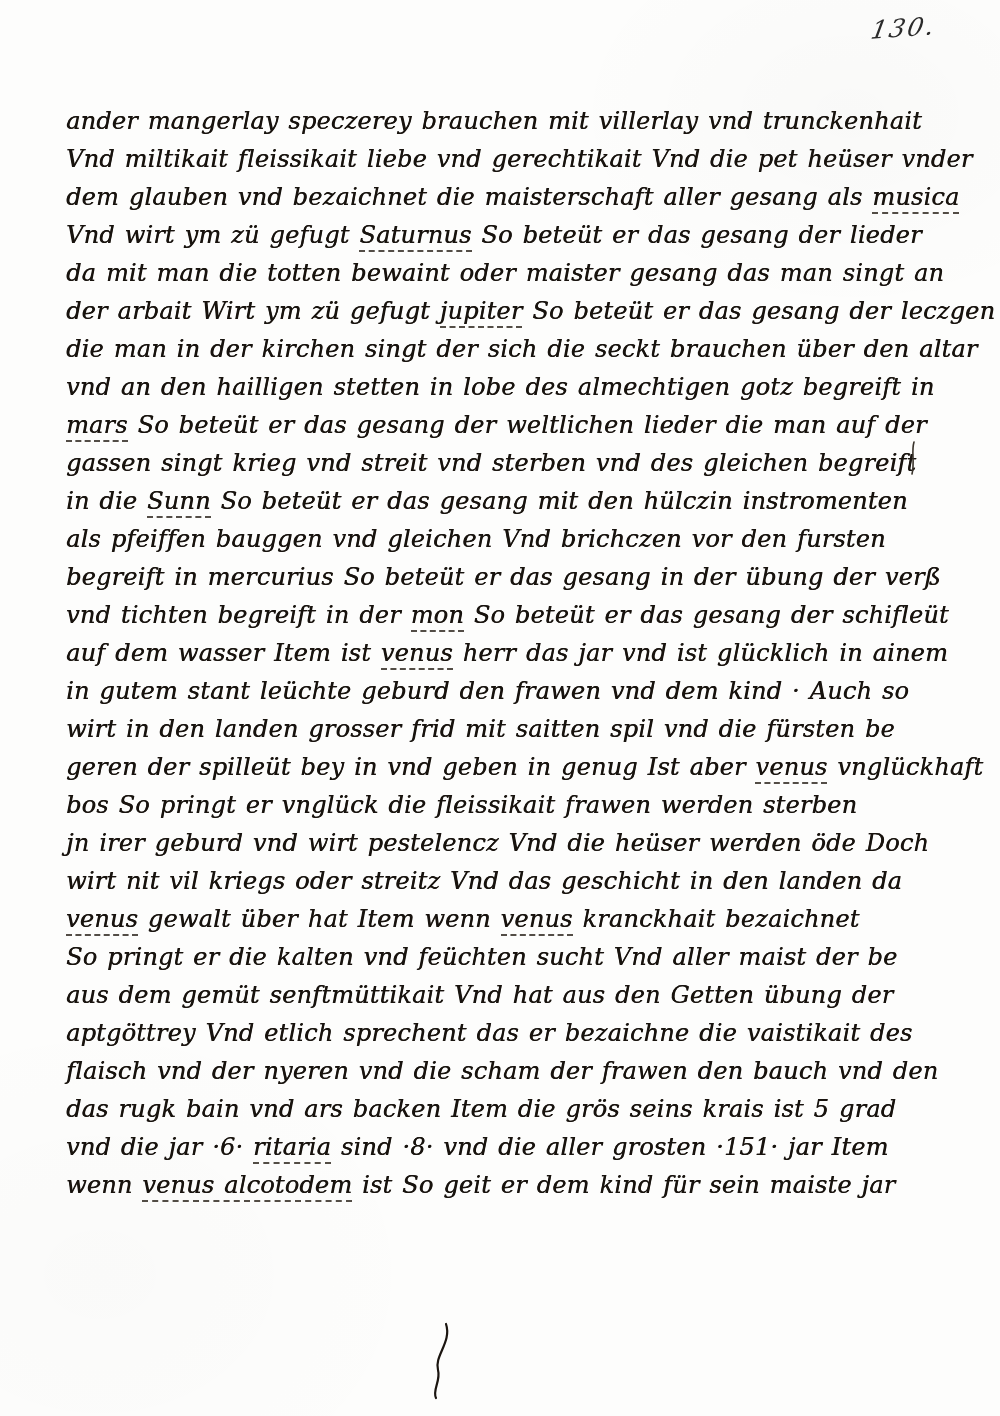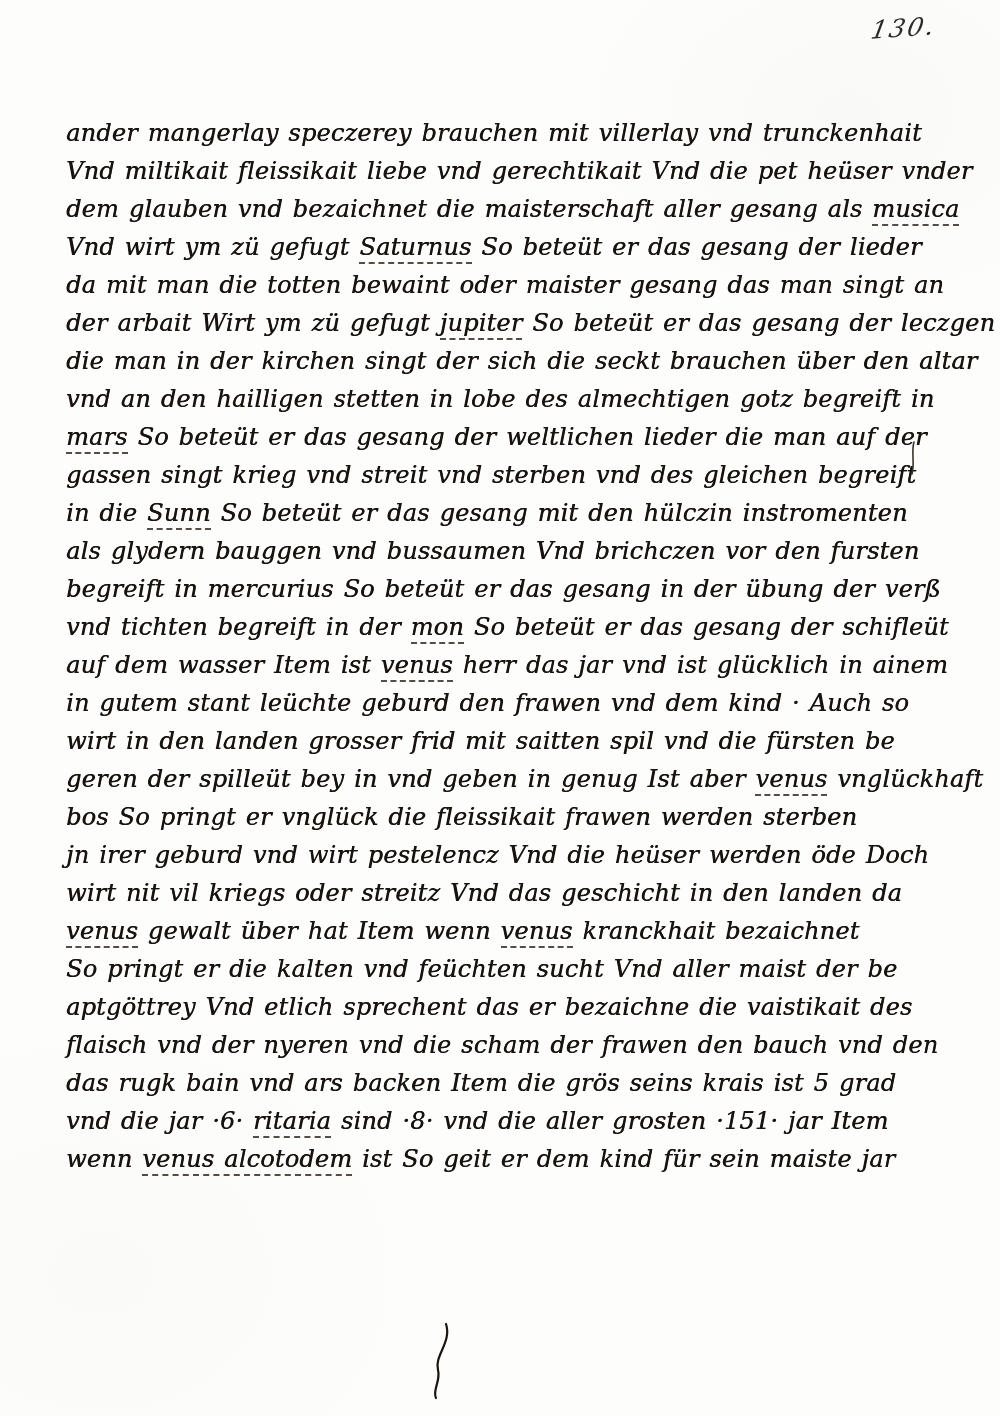--- a/index.html
+++ b/index.html
@@ -24,21 +24,20 @@
     font-style: italic;
     font-size: 25px;
     color: #2b2b2b;
     transform: skewX(-14deg) rotate(-4deg);
     letter-spacing: 2px;
   }
   .textblock {
     position: absolute;
     left: 66px; top: 102px;
     width: 880px;
-    margin-top: 12px;
   }
   .ms-line {
     font-style: italic;
     font-size: 24px;
     line-height: 38px;
     height: 38px;
     white-space: nowrap;
     color: #18130e;
     letter-spacing: 0.2px;
     word-spacing: 2px;
@@ -69,32 +68,33 @@
       <div class="ms-line">Vnd miltikait fleissikait liebe vnd gerechtikait Vnd die pet heüser vnder</div>
       <div class="ms-line">dem glauben vnd bezaichnet die maisterschaft aller gesang als <span class="u">musica</span></div>
       <div class="ms-line">Vnd wirt ym zü gefugt <span class="u">Saturnus</span> So beteüt er das gesang der lieder</div>
       <div class="ms-line">da mit man die totten bewaint oder maister gesang das man singt an</div>
       <div class="ms-line">der arbait Wirt ym zü gefugt <span class="u">jupiter</span> So beteüt er das gesang der leczgen</div>
       <div class="ms-line">die man in der kirchen singt der sich die seckt brauchen über den altar</div>
       <div class="ms-line">vnd an den hailligen stetten in lobe des almechtigen gotz begreift in</div>
       <div class="ms-line"><span class="u">mars</span> So beteüt er das gesang der weltlichen lieder die man auf der</div>
       <div class="ms-line">gassen singt krieg vnd streit vnd sterben vnd des gleichen begreift</div>
       <div class="ms-line">in die <span class="u">Sunn</span> So beteüt er das gesang mit den hülczin instromenten</div>
-      <div class="ms-line">als glydern bauggen vnd bussaumen Vnd brichczen vor den fursten</div>
+      <div class="ms-line">als pfeiffen bauggen vnd gleichen Vnd brichczen vor den fursten</div>
       <div class="ms-line">begreift in mercurius So beteüt er das gesang in der übung der verß</div>
       <div class="ms-line">vnd tichten begreift in der <span class="u">mon</span> So beteüt er das gesang der schifleüt</div>
       <div class="ms-line">auf dem wasser Item ist <span class="u">venus</span> herr das jar vnd ist glücklich in ainem</div>
       <div class="ms-line">in gutem stant leüchte geburd den frawen vnd dem kind · Auch so</div>
       <div class="ms-line">wirt in den landen grosser frid mit saitten spil vnd die fürsten be</div>
       <div class="ms-line">geren der spilleüt bey in vnd geben in genug Ist aber <span class="u">venus</span> vnglückhaft</div>
       <div class="ms-line">bos So pringt er vnglück die fleissikait frawen werden sterben</div>
       <div class="ms-line">jn irer geburd vnd wirt pestelencz Vnd die heüser werden öde Doch</div>
       <div class="ms-line">wirt nit vil kriegs oder streitz Vnd das geschicht in den landen da</div>
       <div class="ms-line"><span class="u">venus</span> gewalt über hat Item wenn <span class="u">venus</span> kranckhait bezaichnet</div>
       <div class="ms-line">So pringt er die kalten vnd feüchten sucht Vnd aller maist der be</div>
+      <div class="ms-line">aus dem gemüt senftmüttikait Vnd hat aus den Getten übung der</div>
       <div class="ms-line">aptgöttrey Vnd etlich sprechent das er bezaichne die vaistikait des</div>
       <div class="ms-line">flaisch vnd der nyeren vnd die scham der frawen den bauch vnd den</div>
       <div class="ms-line">das rugk bain vnd ars backen Item die grös seins krais ist 5 grad</div>
       <div class="ms-line">vnd die jar ·6· <span class="u">ritaria</span> sind ·8· vnd die aller grosten ·151· jar Item</div>
       <div class="ms-line">wenn <span class="u">venus alcotodem</span> ist So geit er dem kind für sein maiste jar</div>
     </div>
 
   <svg class="flourish" width="40" height="80" viewBox="0 0 40 80">
     <path d="M22,2 C28,20 10,34 14,48 C17,59 8,68 12,76" fill="none" stroke="#1b1510" stroke-width="2.2" stroke-linecap="round"></path>
   </svg>

